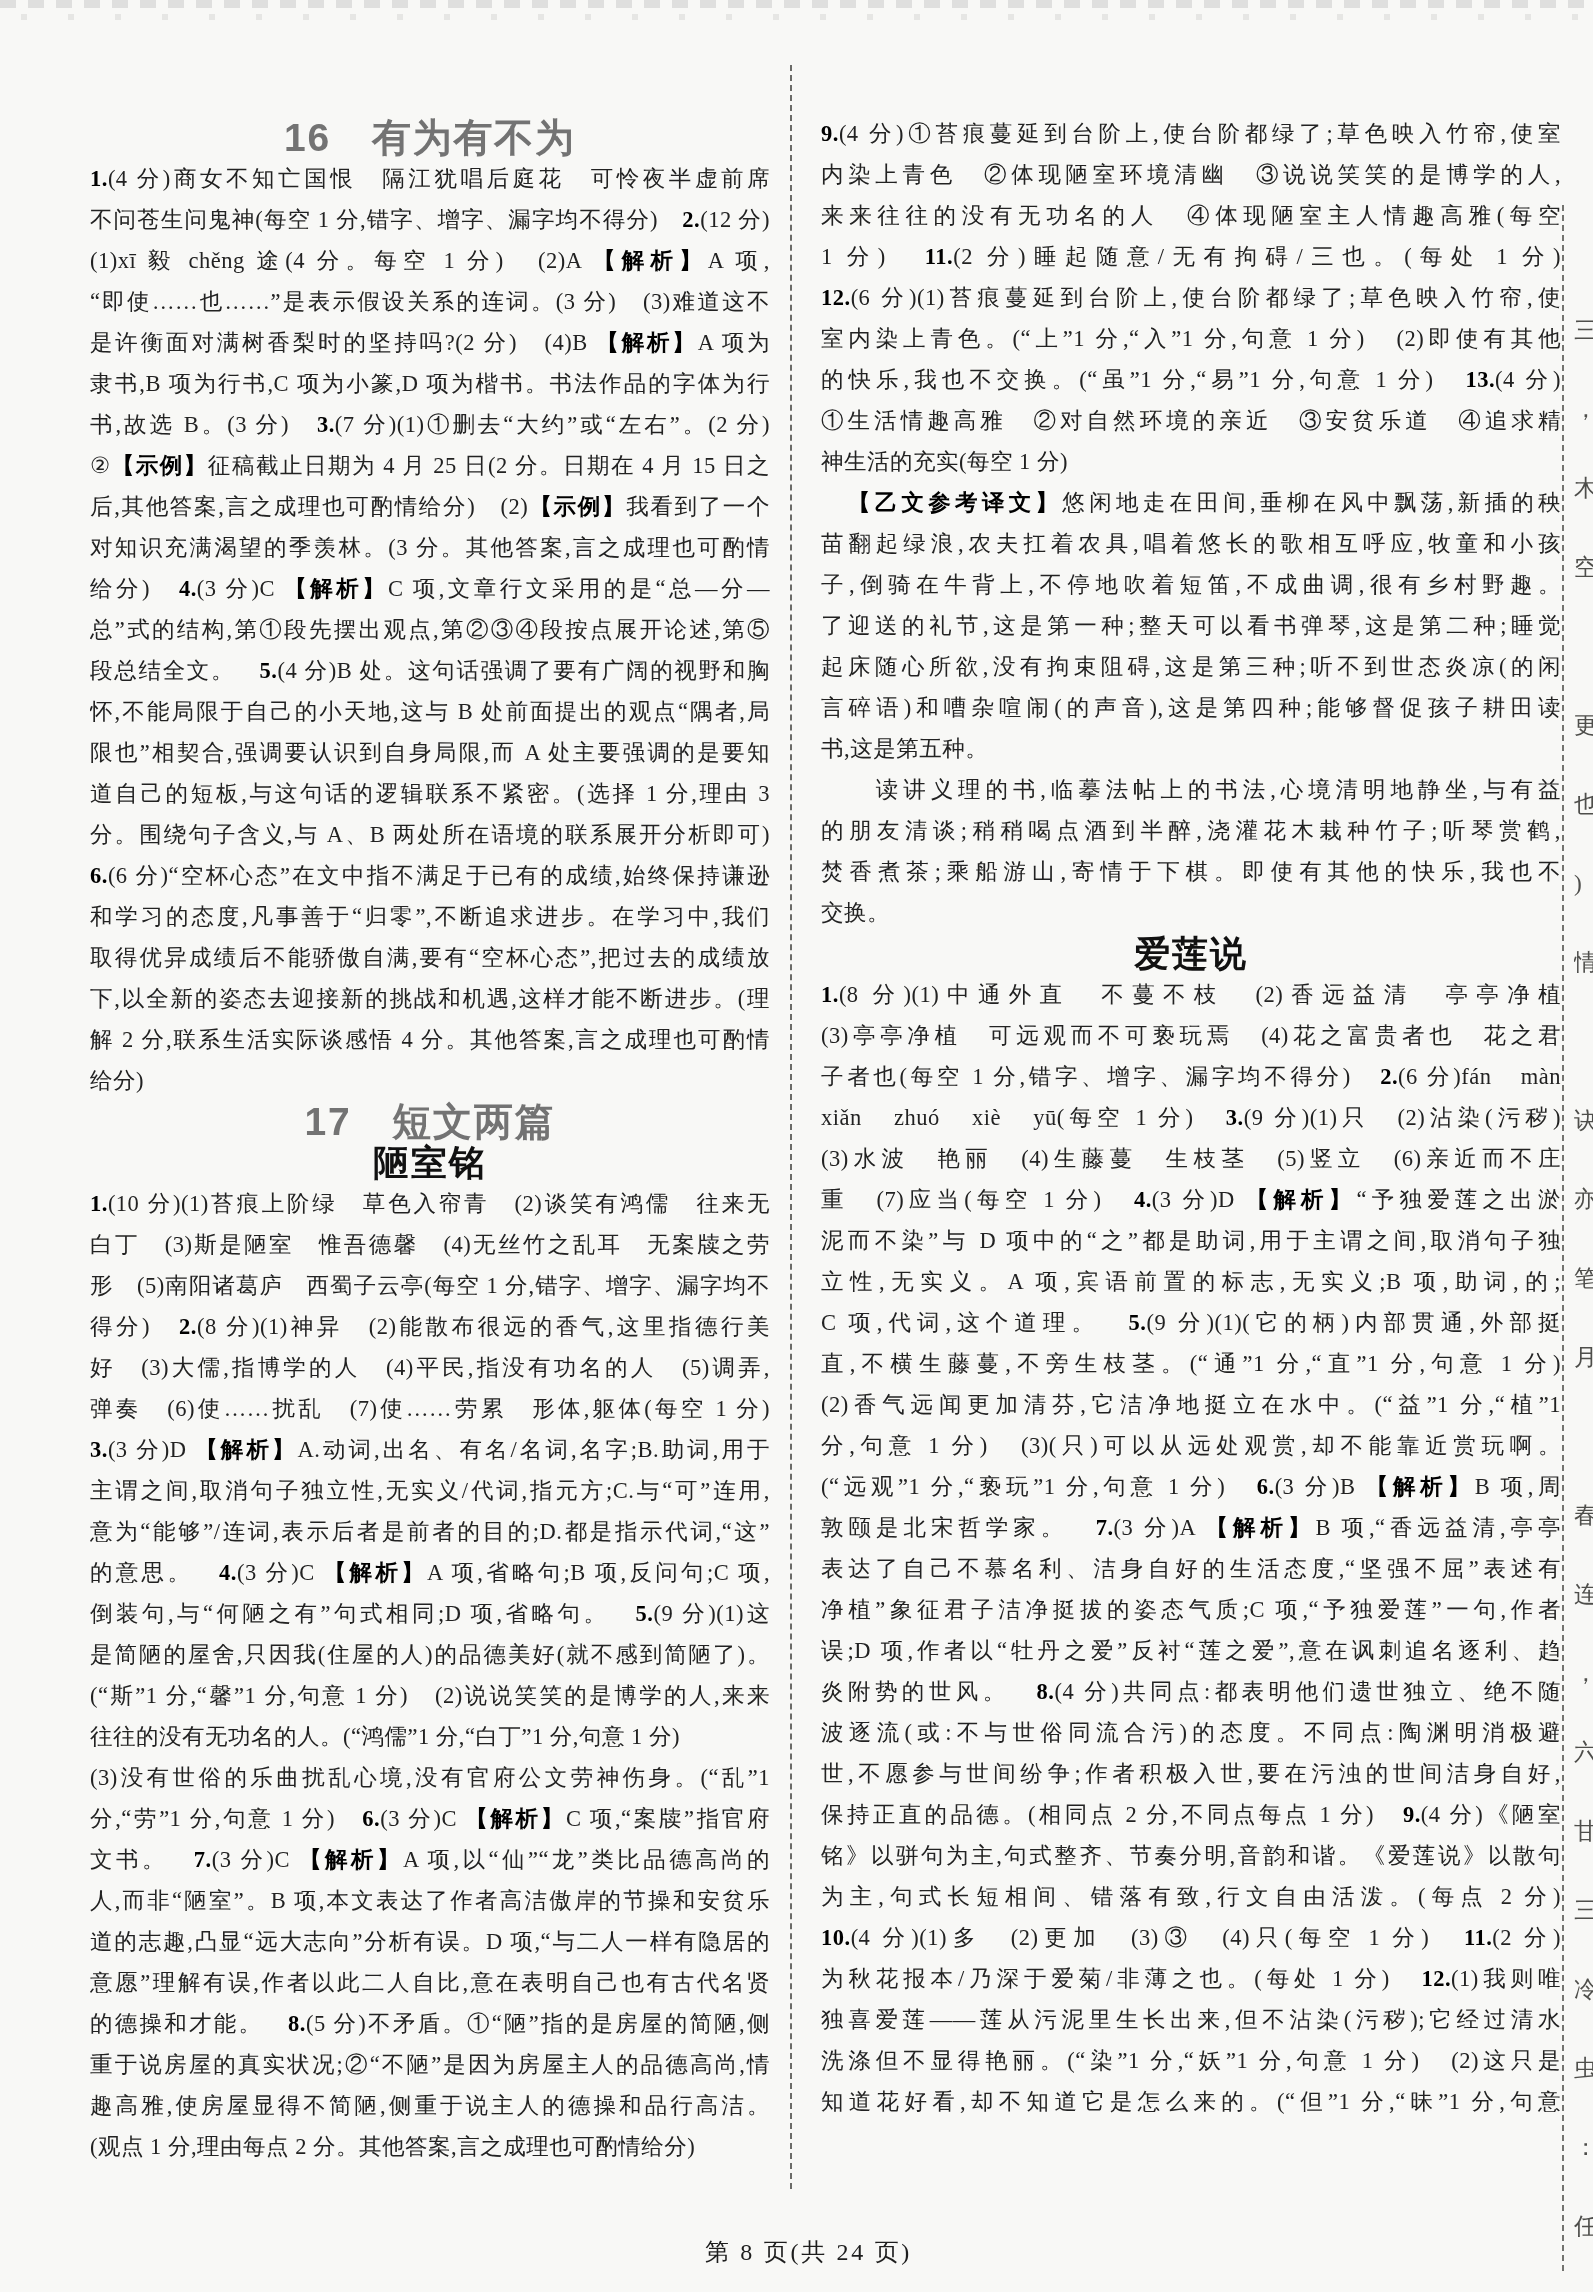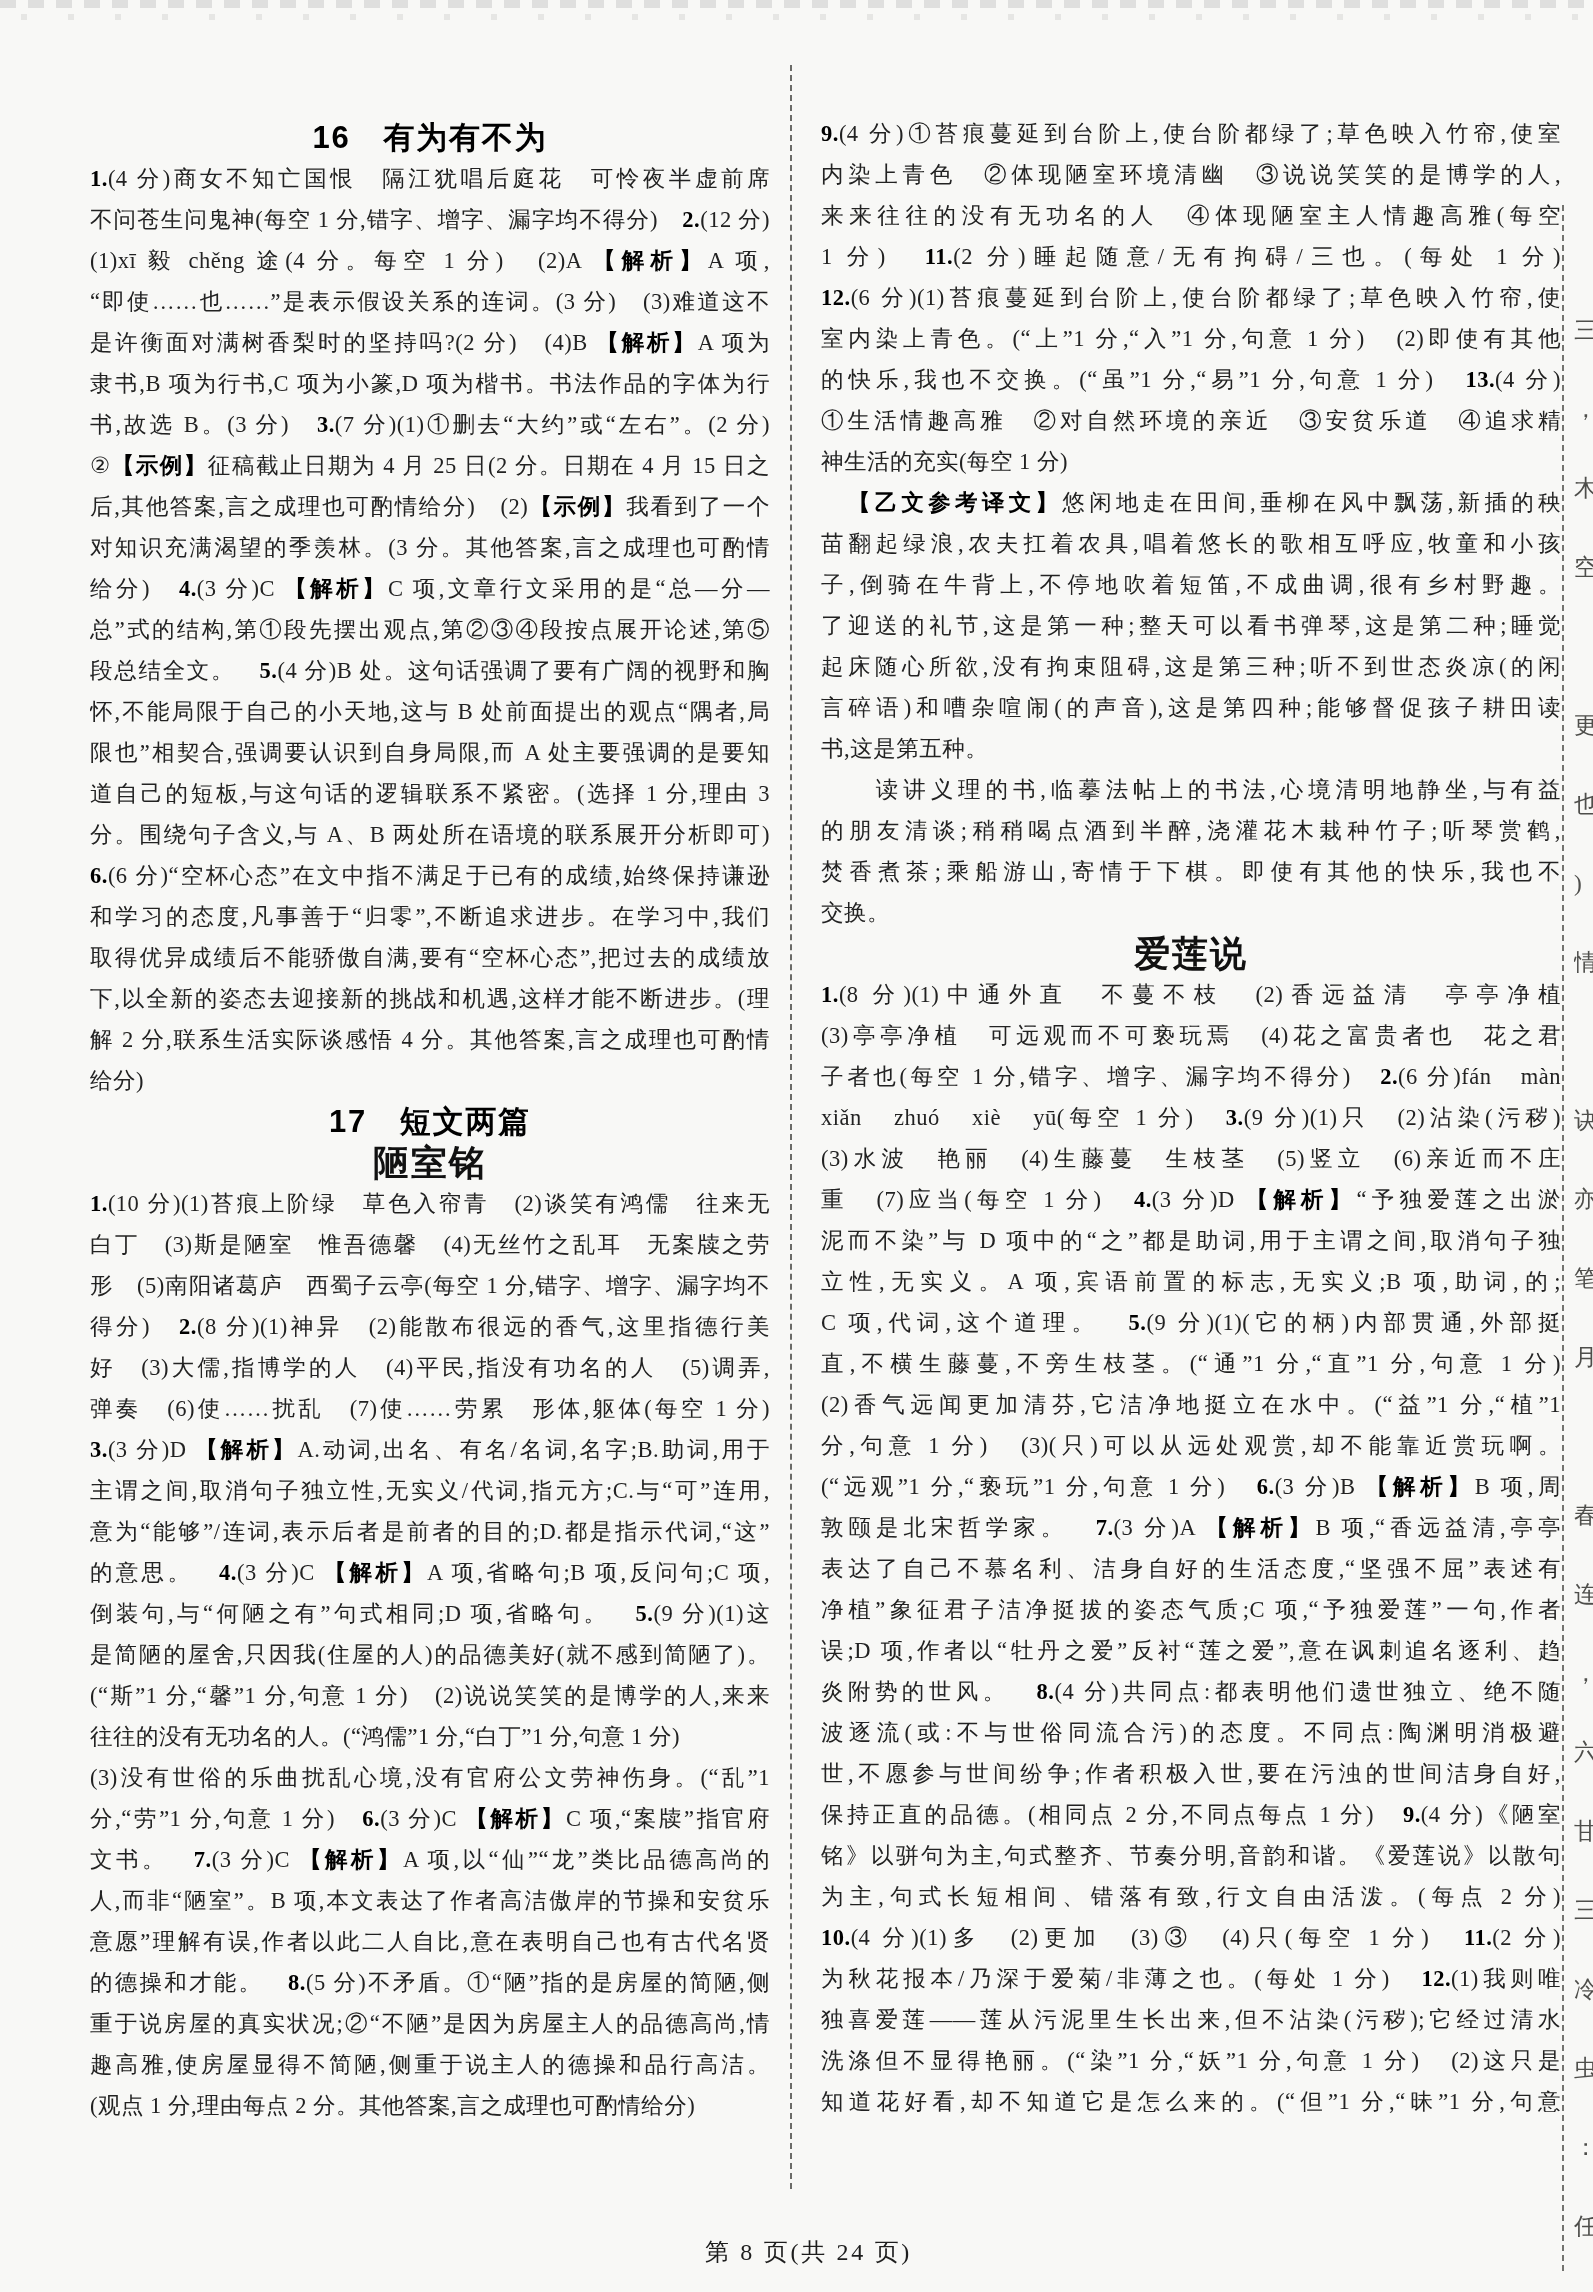--- a/index.html
+++ b/index.html
@@ -30,21 +30,21 @@
     font-size:22.5px;
     height:41px;line-height:41px;
     text-align:justify;text-align-last:justify;
     overflow:hidden;
     letter-spacing:0.5px;
   }
   .col-right .row{height:41px;line-height:41px;}
   .row.e{text-align-last:left;}
   .row.h1{
     font-family:"Liberation Sans","DejaVu Sans",sans-serif;
-    font-weight:700;font-size:31px;color:#000000;
+    font-weight:700;font-size:39px;color:#737373;
     text-align:right;text-align-last:center;letter-spacing:1.8px;
   }
   .row.h2{
     font-family:"Liberation Sans","DejaVu Sans",sans-serif;
     font-weight:700;font-size:36px;color:#111;
     text-align:center;text-align-last:center;letter-spacing:1.8px;
   }
   .row b{font-weight:700;color:#000;}
   .row b.hei{font-family:"Liberation Sans","DejaVu Sans",sans-serif;}
   .divider-mid{
@@ -112,20 +112,21 @@
       <div class="row l">意为“能够”/连词,表示后者是前者的目的;D.都是指示代词,“这”</div>
       <div class="row l">的意思。　<b>4.</b>(3 分)C <b class="hei">【解析】</b>A 项,省略句;B 项,反问句;C 项,</div>
       <div class="row l">倒装句,与“何陋之有”句式相同;D 项,省略句。　<b>5.</b>(9 分)(1)这</div>
       <div class="row l">是简陋的屋舍,只因我(住屋的人)的品德美好(就不感到简陋了)。</div>
       <div class="row l">(“斯”1 分,“馨”1 分,句意 1 分)　(2)说说笑笑的是博学的人,来来</div>
       <div class="row e">往往的没有无功名的人。(“鸿儒”1 分,“白丁”1 分,句意 1 分)</div>
       <div class="row l">(3)没有世俗的乐曲扰乱心境,没有官府公文劳神伤身。(“乱”1</div>
       <div class="row l">分,“劳”1 分,句意 1 分)　<b>6.</b>(3 分)C <b class="hei">【解析】</b>C 项,“案牍”指官府</div>
       <div class="row l">文书。　<b>7.</b>(3 分)C <b class="hei">【解析】</b>A 项,以“仙”“龙”类比品德高尚的</div>
       <div class="row l">人,而非“陋室”。B 项,本文表达了作者高洁傲岸的节操和安贫乐</div>
+      <div class="row l">道的志趣,凸显“远大志向”分析有误。D 项,“与二人一样有隐居的</div>
       <div class="row l">意愿”理解有误,作者以此二人自比,意在表明自己也有古代名贤</div>
       <div class="row l">的德操和才能。　<b>8.</b>(5 分)不矛盾。①“陋”指的是房屋的简陋,侧</div>
       <div class="row l">重于说房屋的真实状况;②“不陋”是因为房屋主人的品德高尚,情</div>
       <div class="row l">趣高雅,使房屋显得不简陋,侧重于说主人的德操和品行高洁。</div>
       <div class="row e">(观点 1 分,理由每点 2 分。其他答案,言之成理也可酌情给分)</div>
     </div>
 
   <div class="divider-mid"></div>
 
   <div class="col col-right">

